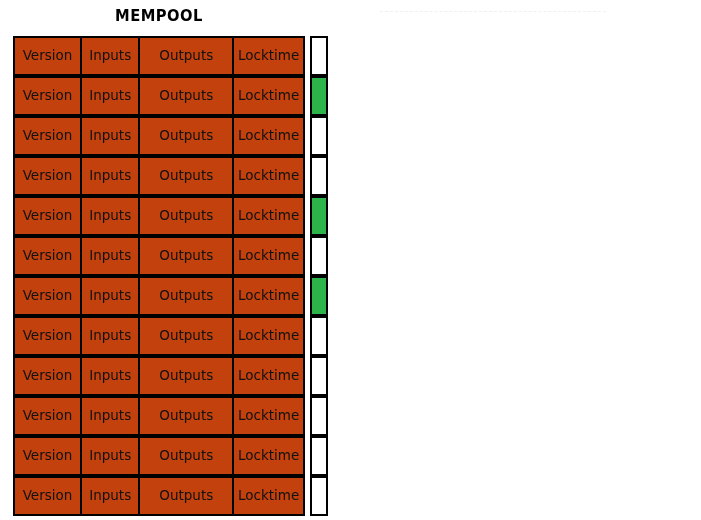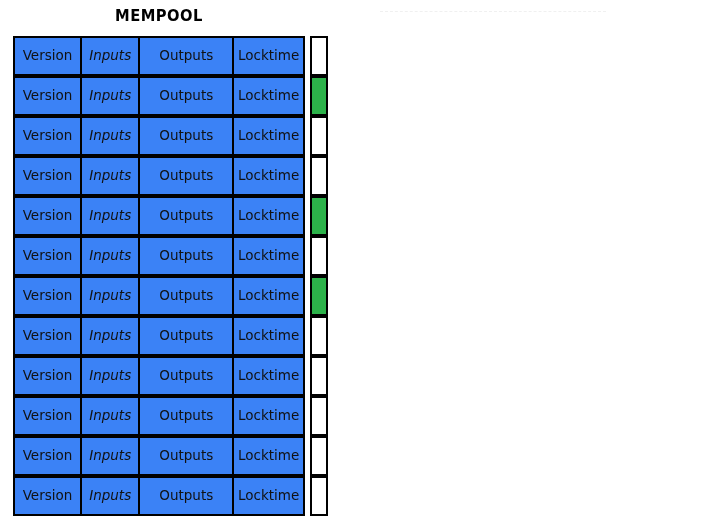--- a/index.html
+++ b/index.html
@@ -53,35 +53,35 @@
 
   .tx-fields {
     display: flex;
     align-items: stretch;
     width: 292px;
     box-sizing: border-box;
   }
 
   .tx-cell {
     border: 2px solid #000000;
-    background: #3b82f6;
+    background: #c2410c;
     box-sizing: border-box;
     display: flex;
     align-items: center;
     justify-content: center;
     font-size: 13.5px;
     color: #111111;
     line-height: 1;
     height: 40px;
     overflow: hidden;
     white-space: nowrap;
   }
 
   .cell-version  { width: 72px; }
-  .cell-inputs   { width: 63px; margin-left: -2px; font-style: italic; }
+  .cell-inputs   { width: 63px; margin-left: -2px; }
   .cell-outputs  { width: 100px; margin-left: -2px; }
   .cell-locktime { width: 76px; margin-left: -2px; }
 
   .tx-status {
     width: 18px;
     height: 40px;
     margin-left: 5px;
     border: 2px solid #000000;
     background: #ffffff;
     box-sizing: border-box;

